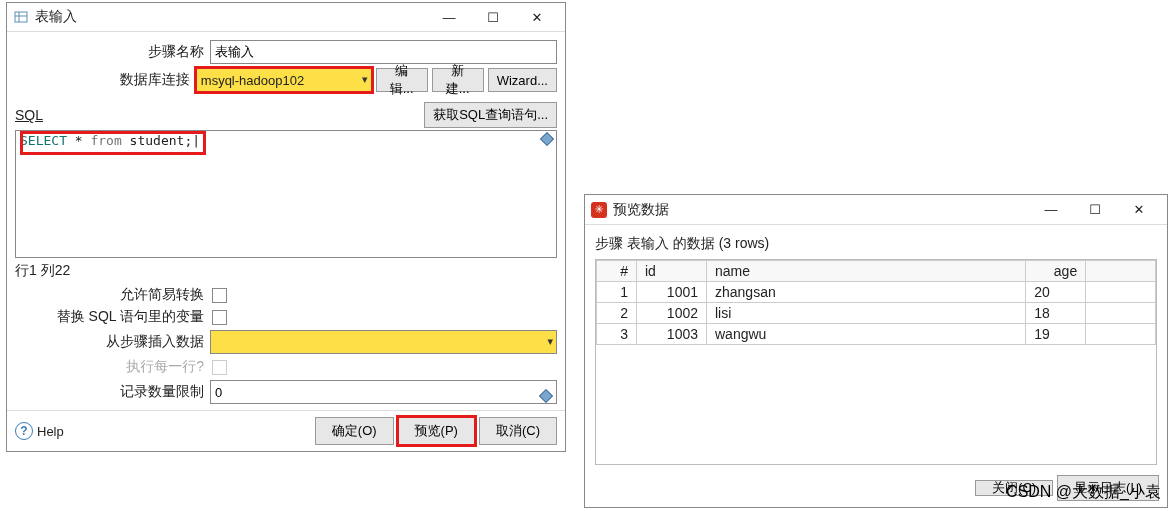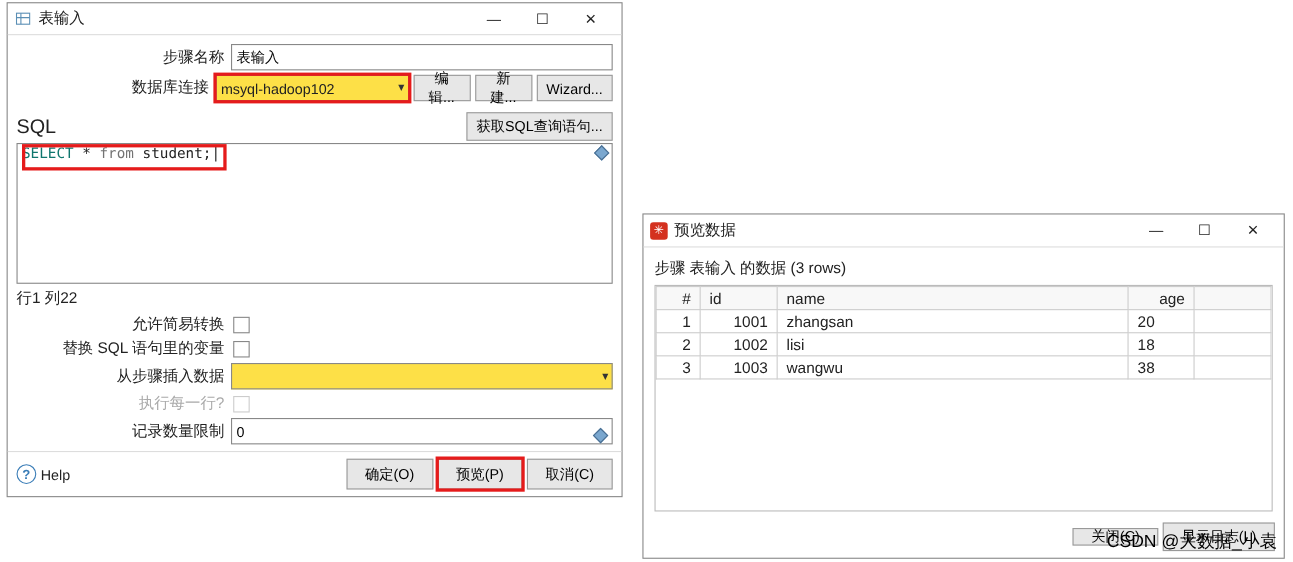--- a/index.html
+++ b/index.html
@@ -65,21 +65,21 @@
     background: #e7e7e7; border: 1px solid #999;
     font-size: 13px; margin-left: 4px; cursor: default;
     display: inline-flex; align-items: center;
   }
   .highlight-red {
     outline: 3px solid #e51b1b;
     outline-offset: -1px;
   }
   .sql-head-row { display:flex; align-items:center; padding: 0 8px; margin-top:4px; }
   .sql-head-row .spacer{flex:1;}
-  .sql-label { font-size:18px; }
+  .sql-label { font-size:14px;text-decoration:underline; }
   .sql-editor {
     margin: 2px 8px 0 8px;
     border: 1px solid #888;
     height: 160px;
     position: relative;
     font-family: Consolas, monospace;
     font-size: 13px;
     overflow: auto;
   }
   .sql-content { padding: 2px 4px; white-space: pre; }
@@ -263,21 +263,21 @@
             <td class="num">2</td>
             <td class="idcol">1002</td>
             <td>lisi</td>
             <td class="agecol">18</td>
             <td></td>
           </tr>
           <tr>
             <td class="num">3</td>
             <td class="idcol">1003</td>
             <td>wangwu</td>
-            <td class="agecol">38</td>
+            <td class="agecol">19</td>
             <td></td>
           </tr>
         </tbody>
       </table>
     </div>
   </div>
   <div class="preview-footer">
     <button class="btn" style="height:16px;padding:0 16px;">关闭(C)</button>
     <button class="btn" style="height:26px;padding:0 16px;">显示日志(L)</button>
   </div>

